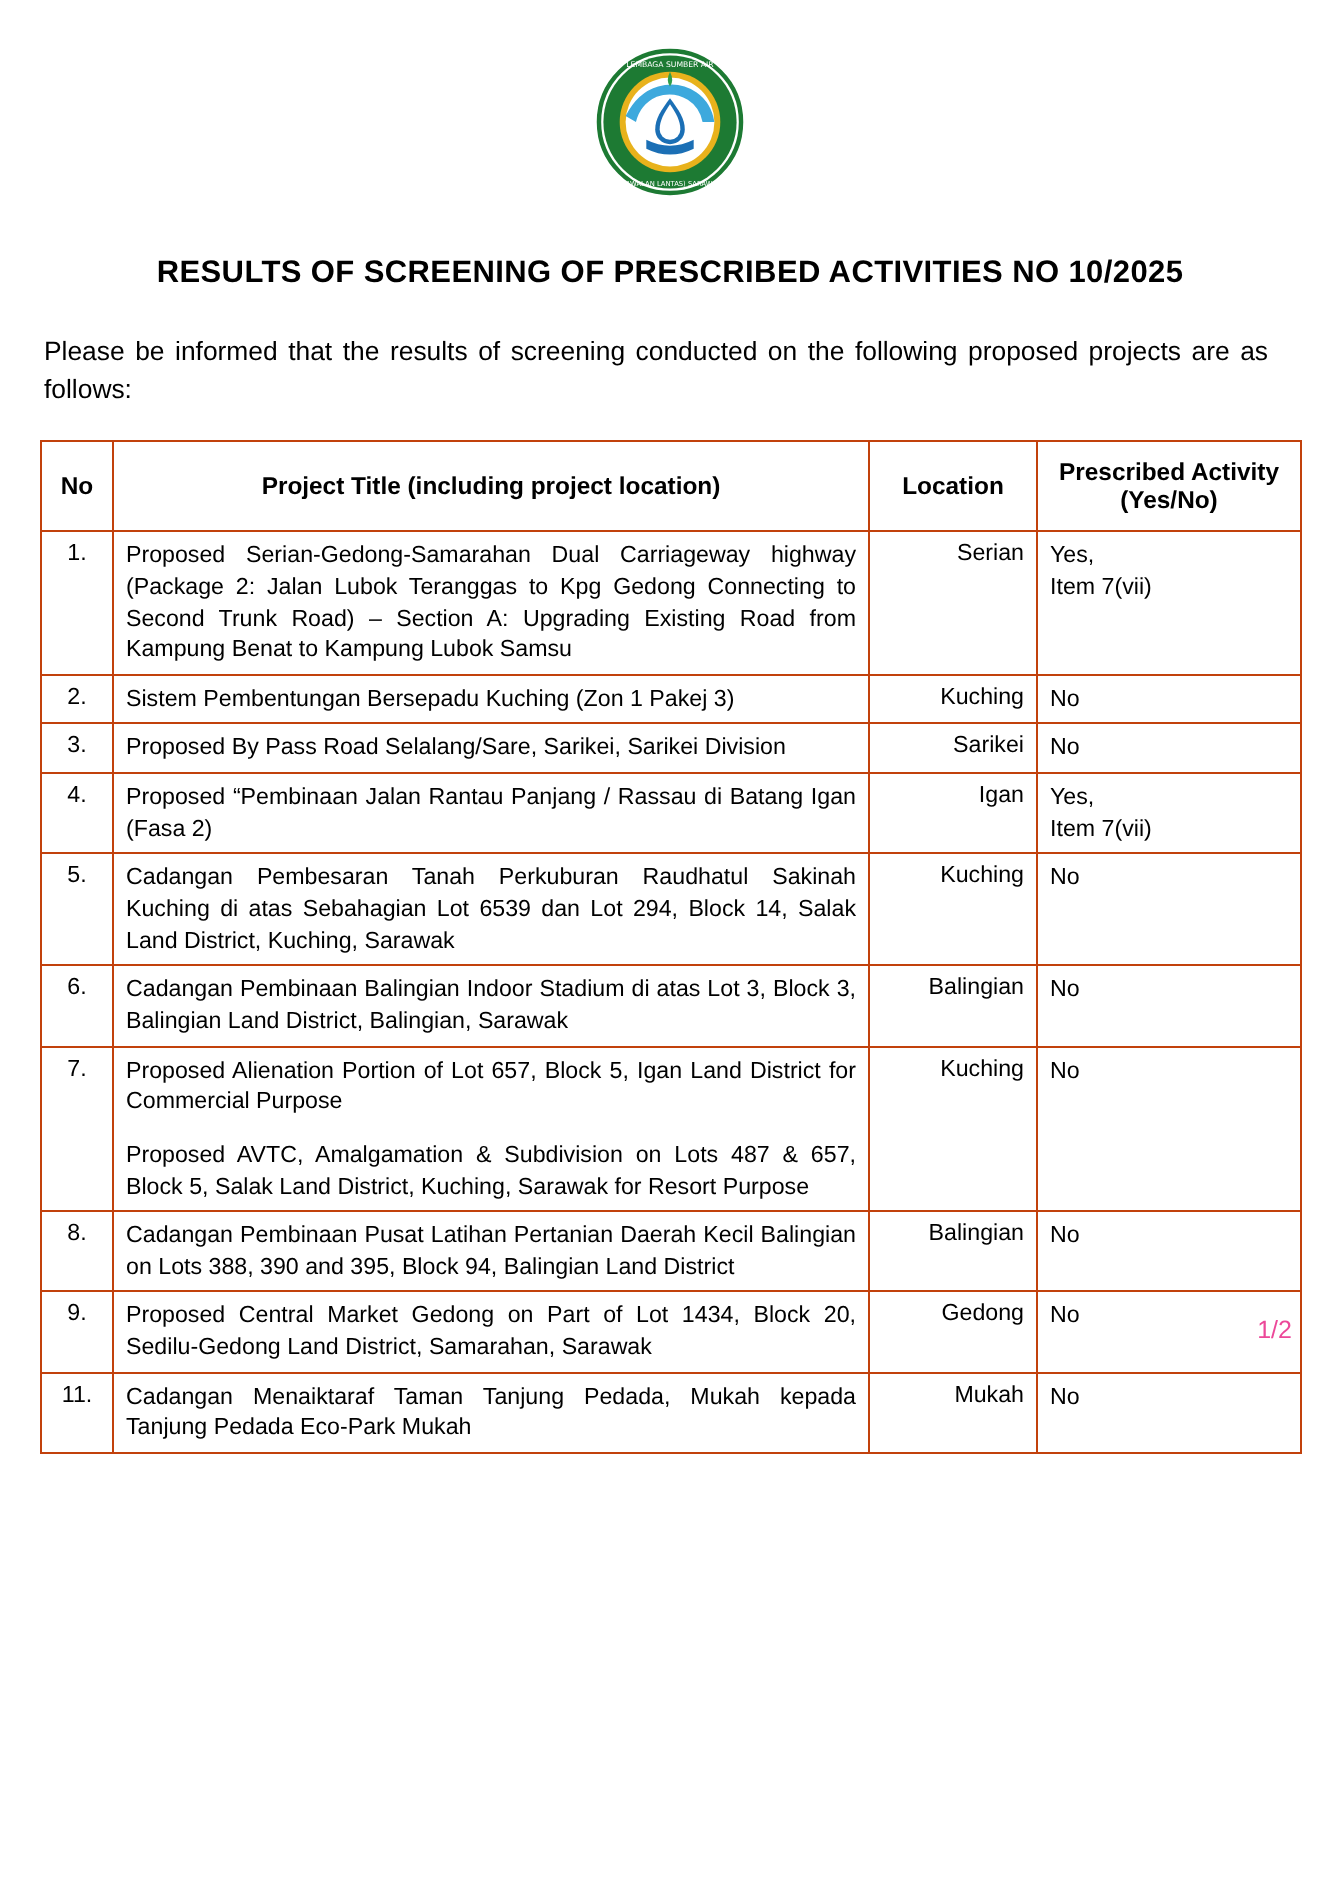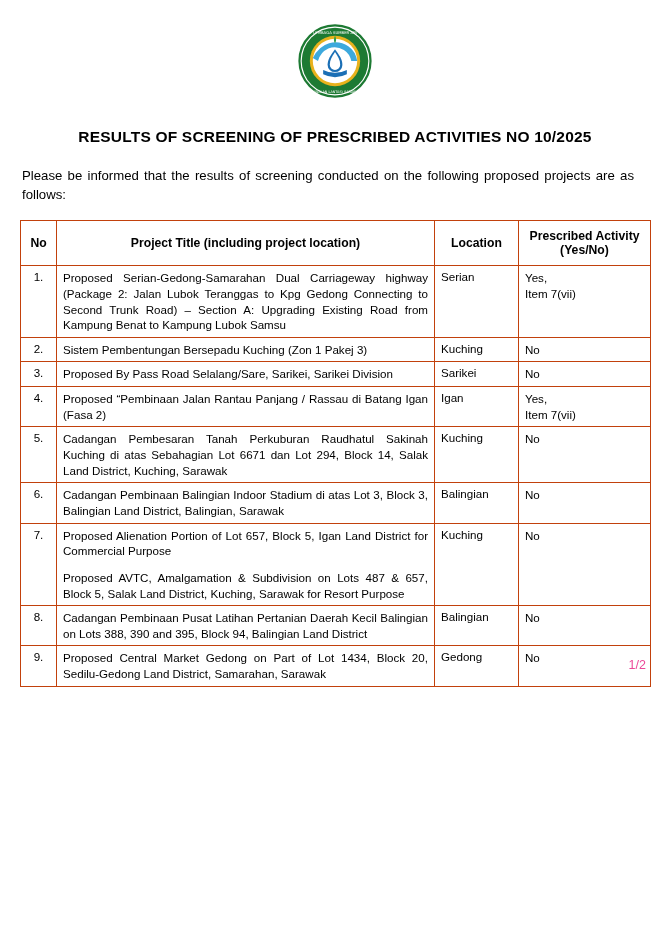--- a/index.html
+++ b/index.html
@@ -91,21 +91,21 @@
     line-height: 1.35;
     padding-top: 5px;
   }
   td.title p {
     margin: 0;
   }
   td.title p + p {
     margin-top: 11px;
   }
   td.loc {
-    text-align: left;
+    text-align: right;
     padding-top: 5px;
   }
   td.pres {
     text-align: left;
     padding-top: 5px;
     line-height: 1.35;
   }
   td.pres span { display: block; }
 
   
@@ -198,21 +198,21 @@
           </td>
           <td class="loc">Igan</td>
           <td class="pres">
             <span>Yes,</span>
             <span>Item 7(vii)</span>
           </td>
         </tr>
         <tr>
           <td class="no">5.</td>
           <td class="title">
-            <p>Cadangan Pembesaran Tanah Perkuburan Raudhatul Sakinah Kuching di atas Sebahagian Lot 6671 dan Lot 294, Block 14, Salak Land District, Kuching, Sarawak</p>
+            <p>Cadangan Pembesaran Tanah Perkuburan Raudhatul Sakinah Kuching di atas Sebahagian Lot 6539 dan Lot 294, Block 14, Salak Land District, Kuching, Sarawak</p>
           </td>
           <td class="loc">Kuching</td>
           <td class="pres">
             <span>No</span>
           </td>
         </tr>
         <tr>
           <td class="no">6.</td>
           <td class="title">
             <p>Cadangan Pembinaan Balingian Indoor Stadium di atas Lot 3, Block 3, Balingian Land District, Balingian, Sarawak</p>
@@ -246,17 +246,27 @@
         <tr>
           <td class="no">9.</td>
           <td class="title">
             <p>Proposed Central Market Gedong on Part of Lot 1434, Block 20, Sedilu-Gedong Land District, Samarahan, Sarawak</p>
           </td>
           <td class="loc">Gedong</td>
           <td class="pres">
             <span>No</span>
           </td>
         </tr>
+        <tr>
+          <td class="no">11.</td>
+          <td class="title">
+            <p>Cadangan Menaiktaraf Taman Tanjung Pedada, Mukah kepada Tanjung Pedada Eco-Park Mukah</p>
+          </td>
+          <td class="loc">Mukah</td>
+          <td class="pres">
+            <span>No</span>
+          </td>
+        </tr>
       </tbody>
   </table>
 
   <div class="footer">1/2</div>
 </div>
 
 </body></html>

